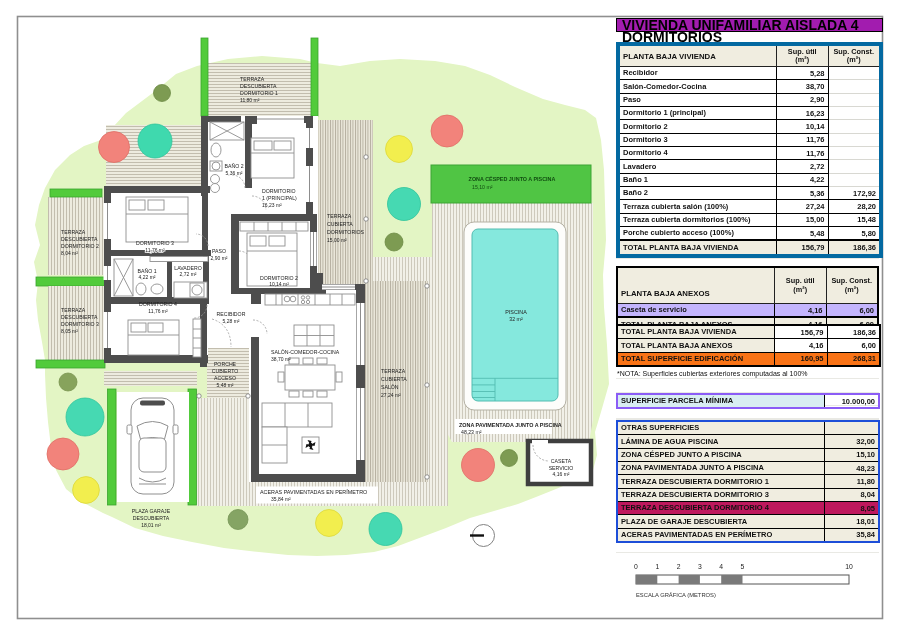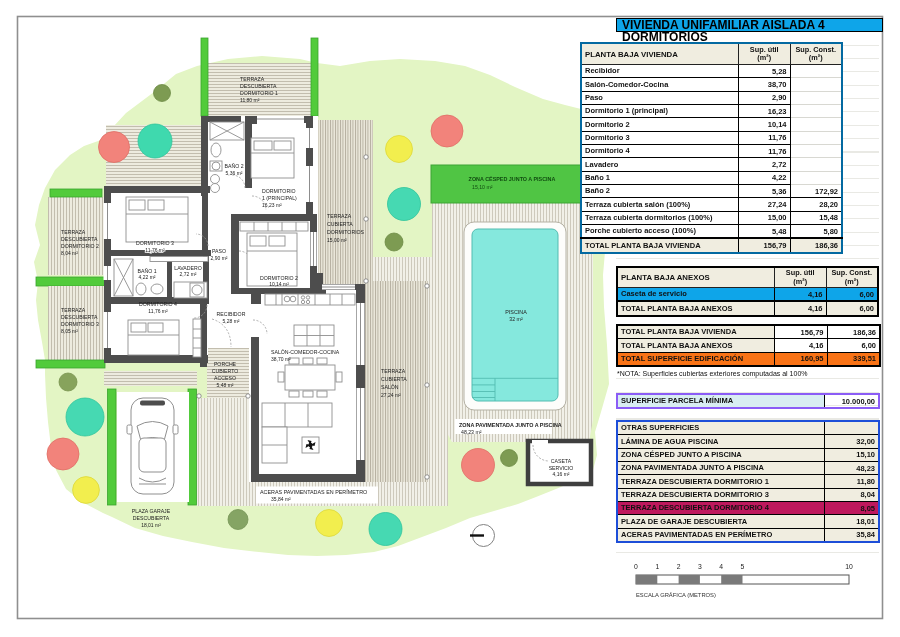--- a/index.html
+++ b/index.html
@@ -434,23 +434,23 @@
         <text x="158" y="312.5" font-size="5" text-anchor="middle">11,76 m²</text>
 <text x="231" y="316" font-size="5.2" text-anchor="middle" stroke="#ffffff" stroke-width="1.6" paint-order="stroke">RECIBIDOR</text>
         <text x="231" y="322.5" font-size="5" text-anchor="middle" stroke="#ffffff" stroke-width="1.6" paint-order="stroke">5,28 m²</text>
 <text x="271" y="354" font-size="5.2">SALÓN-COMEDOR-COCINA</text>
         <text x="271" y="361" font-size="5">38,70 m²</text>
 </g>
 </svg>
 
 <div class="abs" style="left:616px;top:18px;width:263px;height:542px;background:repeating-linear-gradient(to bottom,#e9e9e4 0,#e9e9e4 1px,transparent 1px,transparent 13.35px);"></div>
 
-<div class="abs" style="left:616px;top:18px;width:260px;height:12px;border:1px solid #000;background:#0ea5e9;font-weight:bold;font-size:12px;line-height:12px;padding-left:5px;color:#000;">VIVIENDA UNIFAMILIAR AISLADA 4 DORMITORIOS</div>
-
-<table class="abs" style="left:580px;top:42px;width:262px;border:2px solid #0369a1;">
+<div class="abs" style="left:616px;top:18px;width:260px;height:12px;border:1px solid #000;background:#a21caf;font-weight:bold;font-size:14px;line-height:12px;padding-left:5px;color:#000;">VIVIENDA UNIFAMILIAR AISLADA 4 DORMITORIOS</div>
+
+<table class="abs" style="left:616px;top:42px;width:262px;border:4px solid #0369a1;">
 <tbody>
         <tr style="background:#f0ede0;font-weight:bold;">
  <td style="width:153px;border:1px solid #222;font-size:7.8px;padding:0 0 0 3px;height:20px;">PLANTA BAJA VIVIENDA</td>
  <td style="width:48.5px;border:1px solid #222;font-size:7.3px;text-align:center;line-height:8.5px;">Sup. útil<br>(m²)</td>
  <td style="width:48.5px;border:1px solid #222;font-size:7.3px;text-align:center;line-height:8.5px;">Sup. Const.<br>(m²)</td>
 </tr>
 <tr style="background:#ffffff;">
           <td class="a">Recibidor</td>
           <td class="b">5,28</td>
           <td class="c"></td>
@@ -519,25 +519,25 @@
           <td class="a" style="border-top:2px solid #000;">TOTAL PLANTA BAJA VIVIENDA</td>
           <td class="b" style="border-top:2px solid #000;">156,79</td>
           <td class="b" style="border-top:2px solid #000;">186,36</td>
         </tr>
 </tbody>
     </table>
 
 <table class="abs" style="left:616px;top:266px;width:262px;border:2px solid #000;">
 <tbody>
         <tr style="background:#f0ede0;font-weight:bold;">
- <td style="width:153px;border:1px solid #222;font-size:7.8px;padding:0 0 0 3px;height:19px;margin-top:37px;">PLANTA BAJA ANEXOS</td>
+ <td style="width:153px;border:1px solid #222;font-size:7.8px;padding:16px 0 0 3px;height:19px;margin-top:37px;">PLANTA BAJA ANEXOS</td>
  <td style="width:48.5px;border:1px solid #222;font-size:7.3px;text-align:center;line-height:8.5px;">Sup. útil<br>(m²)</td>
  <td style="width:48.5px;border:1px solid #222;font-size:7.3px;text-align:center;line-height:8.5px;">Sup. Const.<br>(m²)</td>
 </tr>
-<tr style="background:#0ea5e9;padding-left:41px;">
+<tr style="background:#c4b5fd;padding-left:41px;">
           <td class="a">Caseta de servicio</td>
           <td class="b">4,16</td>
           <td class="b">6,00</td>
         </tr>
 <tr style="background:#f0ede0;font-weight:bold;">
           <td class="a" style="border-top:2px solid #000;">TOTAL PLANTA BAJA ANEXOS</td>
           <td class="b" style="border-top:2px solid #000;">4,16</td>
           <td class="b" style="border-top:2px solid #000;">6,00</td>
         </tr>
 </tbody>
@@ -551,21 +551,21 @@
           <td class="b" style="width:48.5px;background:#fff;">186,36</td>
         </tr>
 <tr style="font-weight:bold;background:#f0ede0;">
           <td class="a">TOTAL PLANTA BAJA ANEXOS</td>
           <td class="b" style="background:#fff;">4,16</td>
           <td class="b" style="background:#fff;">6,00</td>
         </tr>
 <tr style="font-weight:bold;background:#f97316;margin-left:14px;">
           <td class="a">TOTAL SUPERFICIE EDIFICACIÓN</td>
           <td class="b">160,95</td>
-          <td class="b">339,51</td>
+          <td class="b">268,31</td>
         </tr>
 </tbody>
     </table>
 
 <div class="abs" style="left:617px;top:370px;font-size:7px;color:#111;">*NOTA: Superficies cubiertas exteriores computadas al 100%</div>
 
 <table class="abs" style="left:616px;top:393px;width:262px;border:2px solid #8b5cf6;">
 <tbody>
         <tr style="font-weight:bold;">
           <td class="a" style="width:203px;background:#d8edf2;">SUPERFICIE PARCELA MÍNIMA</td>

